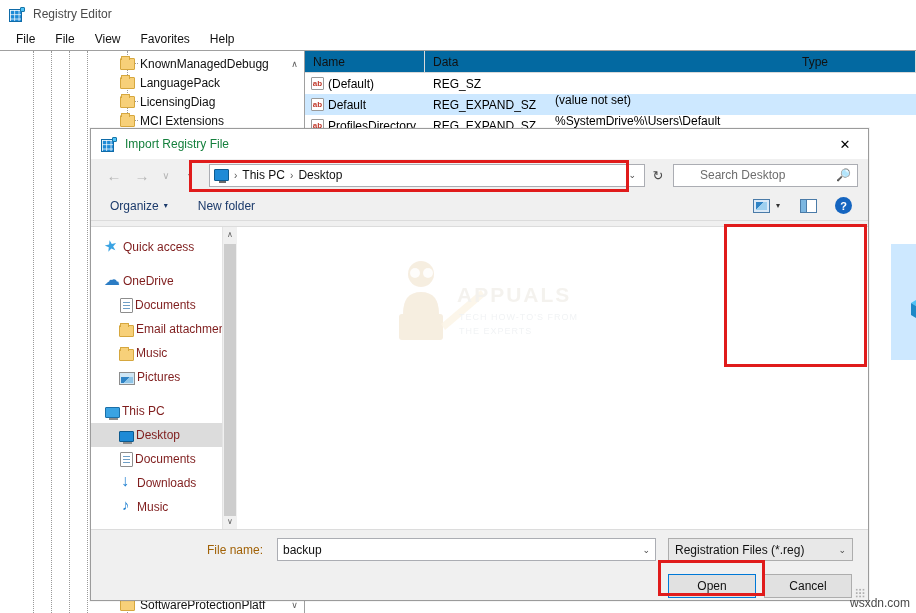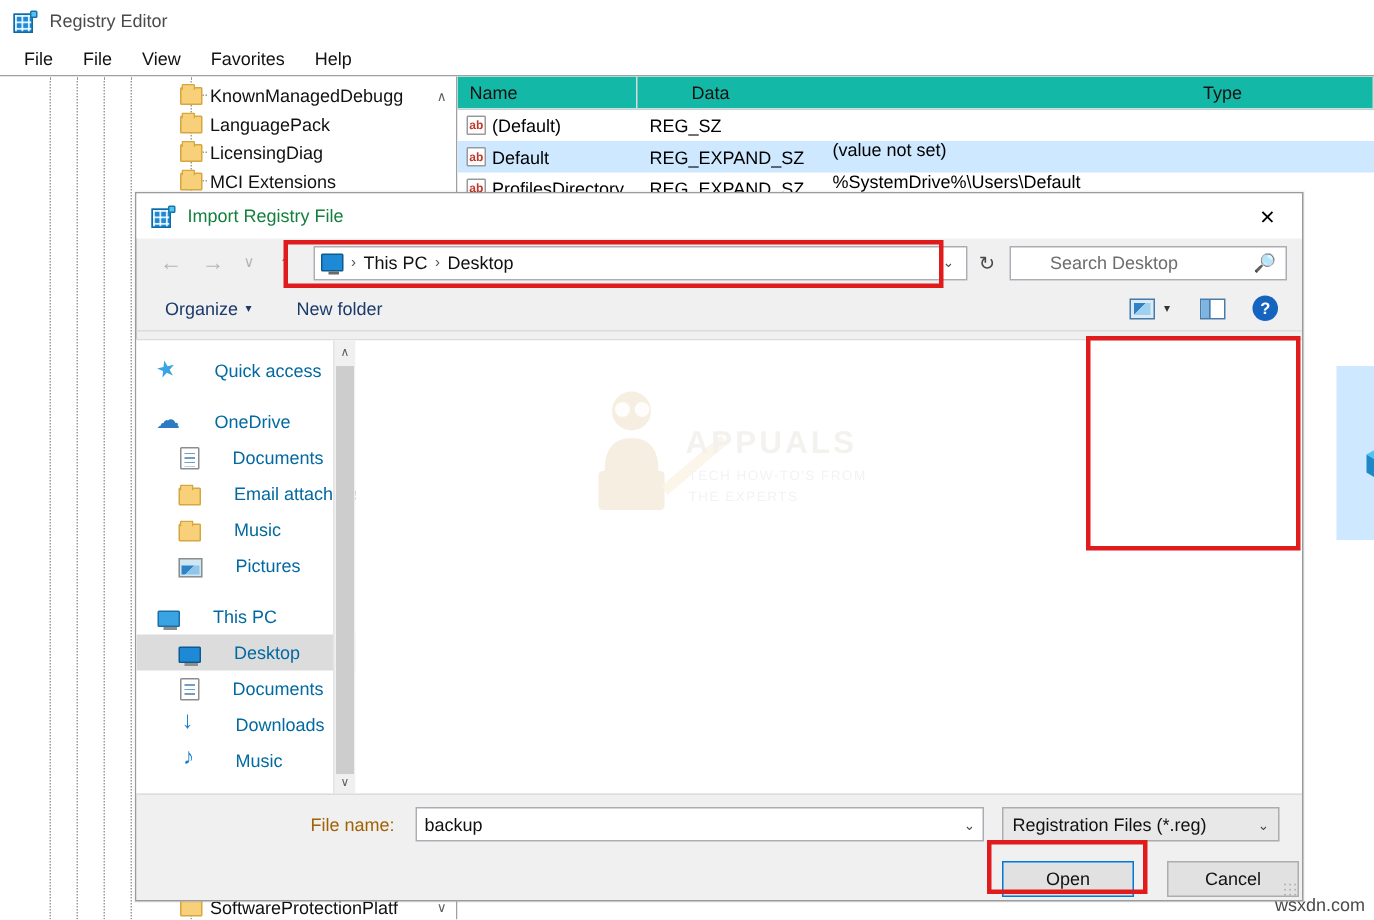--- a/index.html
+++ b/index.html
@@ -73,23 +73,22 @@
   .tree-label { font-size: 12px; color: #111; white-space: nowrap; }
   .tree-scroll-up, .tree-scroll-dn {
     position: absolute; right: 2px; width: 15px; height: 15px;
     display: flex; align-items: center; justify-content: center;
     font-size: 9px; color: #606060;
   }
 
   
   .re-list { flex: 1; background: #ffffff; position: relative; overflow: hidden; }
   .lv-header {
-    display: flex; height: 22px; background: #14b8a6;
+    display: flex; height: 22px; background: #0369a1;
     border-bottom: 1px solid #d9d9d9;
-    gap: 28px;
   }
   .lv-col {
     display: flex; align-items: center; padding-left: 8px;
     font-size: 12px; color: #111; border-right: 1px solid #d9d9d9;
   }
   .lv-col.name { width: 120px; }
   .lv-col.type { width: 122px; }
   .lv-col.data { flex: 1; border-right: none; }
   .lv-row {
     display: flex; height: 21px; align-items: center;
@@ -211,22 +210,22 @@
 
   
   .dlg-main {
     position: absolute; left: 0; right: 0; top: 97px; bottom: 71px;
     display: flex; background: #ffffff; border-top: 1px solid #dcdcdc;
   }
   .nav-pane {
     width: 146px; background: #ffffff; padding-top: 8px; position: relative;
   }
   .np-item {
-    height: 24px; display: flex; align-items: center; gap: 22px;
-    padding-left: 14px; font-size: 12px; color: #0369a1; white-space: nowrap;
+    height: 24px; display: flex; align-items: center; gap: 2px;
+    padding-left: 14px; font-size: 12px; color: #7f1d1d; white-space: nowrap;
   }
   .np-item.child { padding-left: 28px; }
   .np-item.sel { background: #dcdcdc; }
   .np-gap { height: 10px; }
   .ic { width: 16px; height: 16px; flex: none; position: relative; }
   .ic-star::before {
     content: '★'; position: absolute; left: -1px; top: -2px;
     font-size: 15px; color: #3aa3e3; transform: rotate(-12deg);
   }
   .ic-cloud::before {
@@ -329,21 +328,21 @@
     font-size: 12px; color: #111;
   }
   .ft-caret { margin-left: auto; font-size: 9px; color: #4a4a4a; }
   .btn {
     position: absolute; height: 24px; width: 88px;
     background: #e1e1e1; border: 1px solid #adadad;
     display: flex; align-items: center; justify-content: center;
     font-size: 12px; color: #111;
   }
   .btn.open { left: 577px; top: 44px; border: 1px solid #0078d7; }
-  .btn.cancel { left: 687px; top: 44px; }
+  .btn.cancel { left: 673px; top: 44px; }
   .resize-grip {
     position: absolute; right: 3px; bottom: 2px; width: 10px; height: 10px;
     background-image: radial-gradient(#b0b0b0 35%, transparent 36%);
     background-size: 3.4px 3.4px;
   }
 
   
   .anno {
     position: absolute; border: 3px solid #e01b1b; pointer-events: none; z-index: 50;
   }

